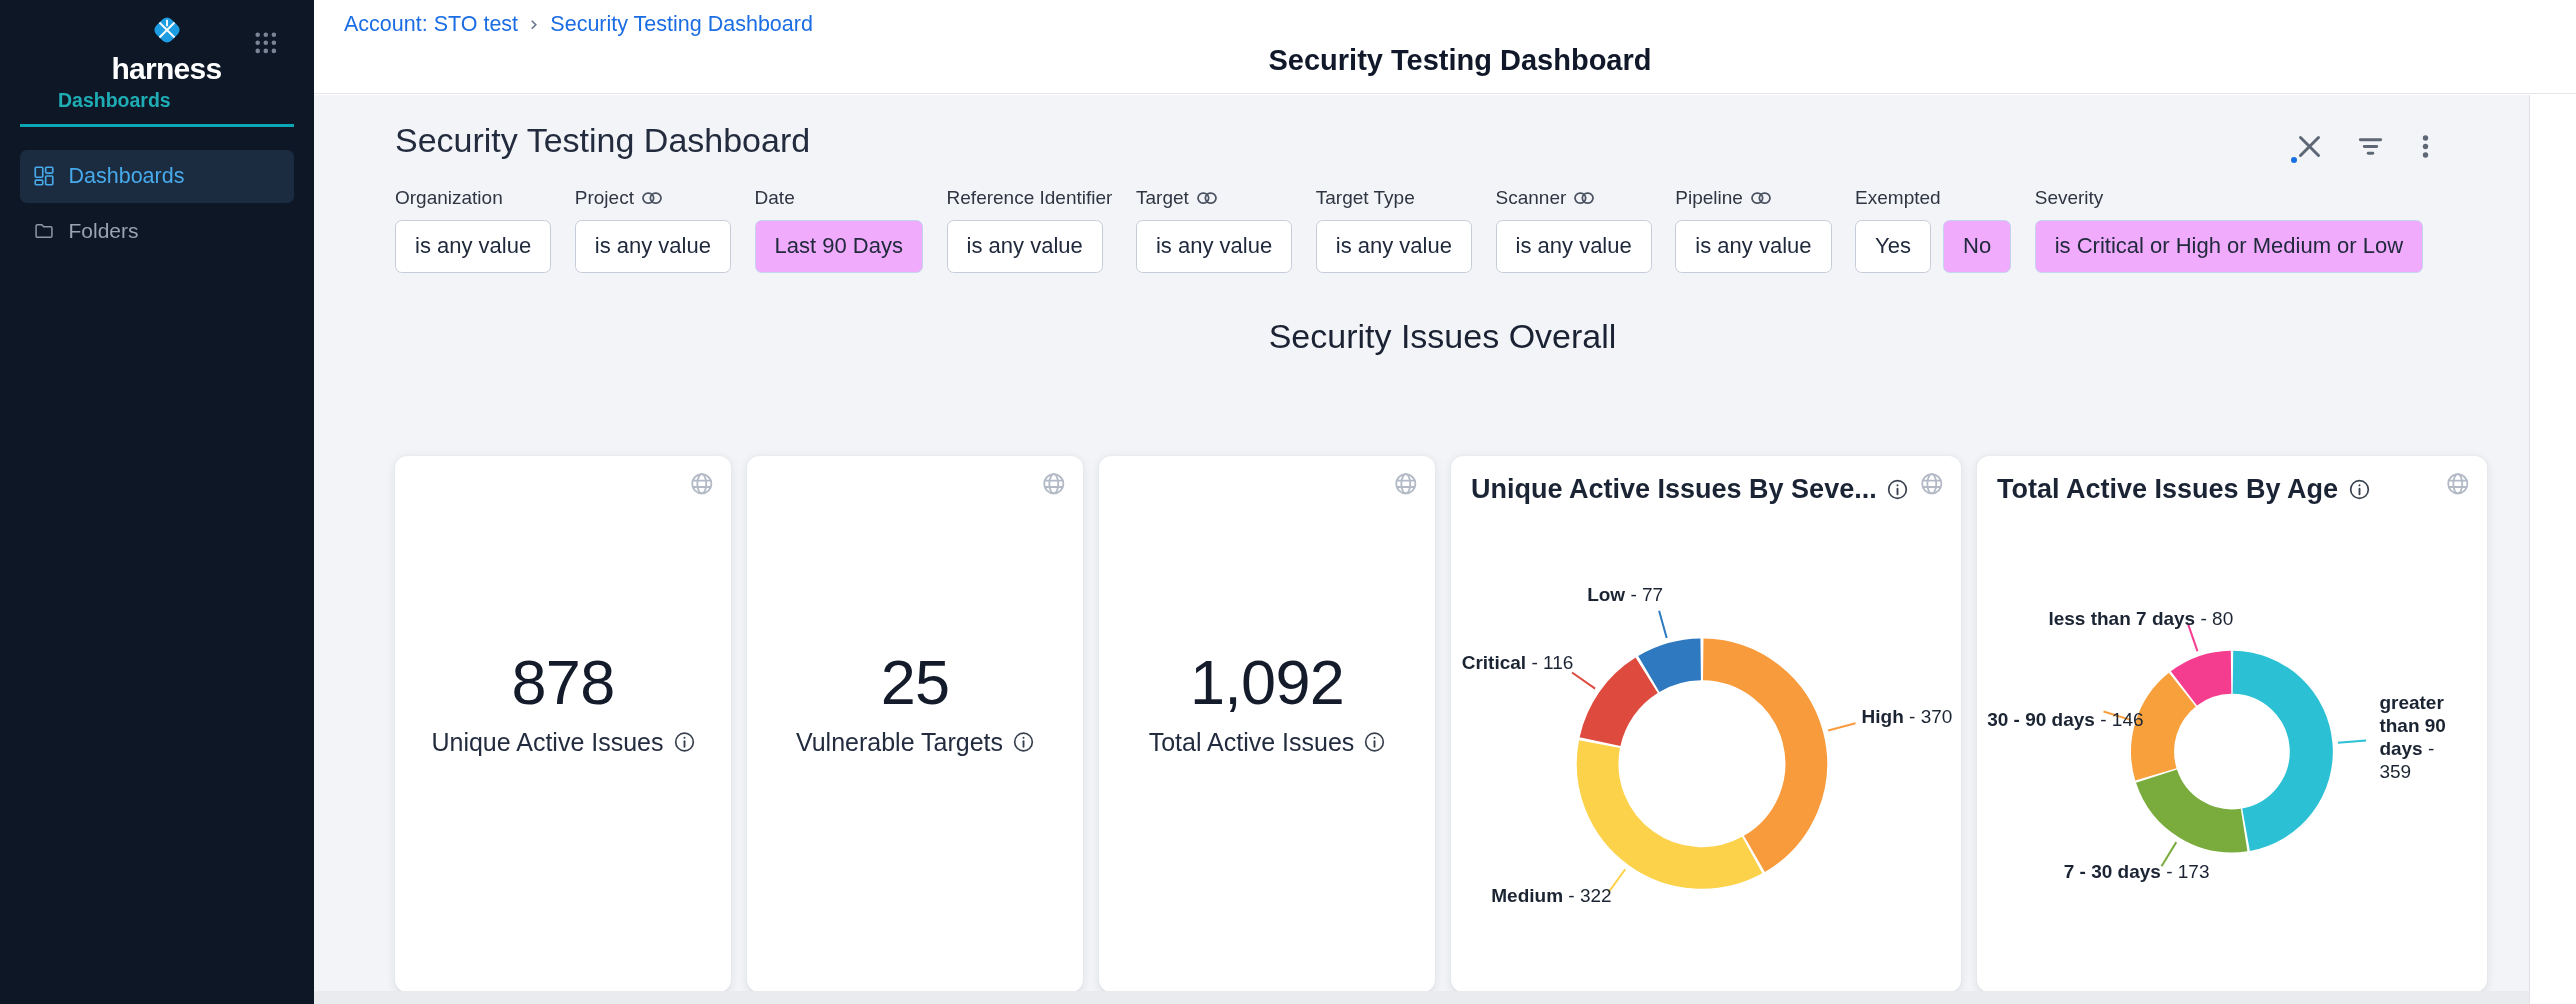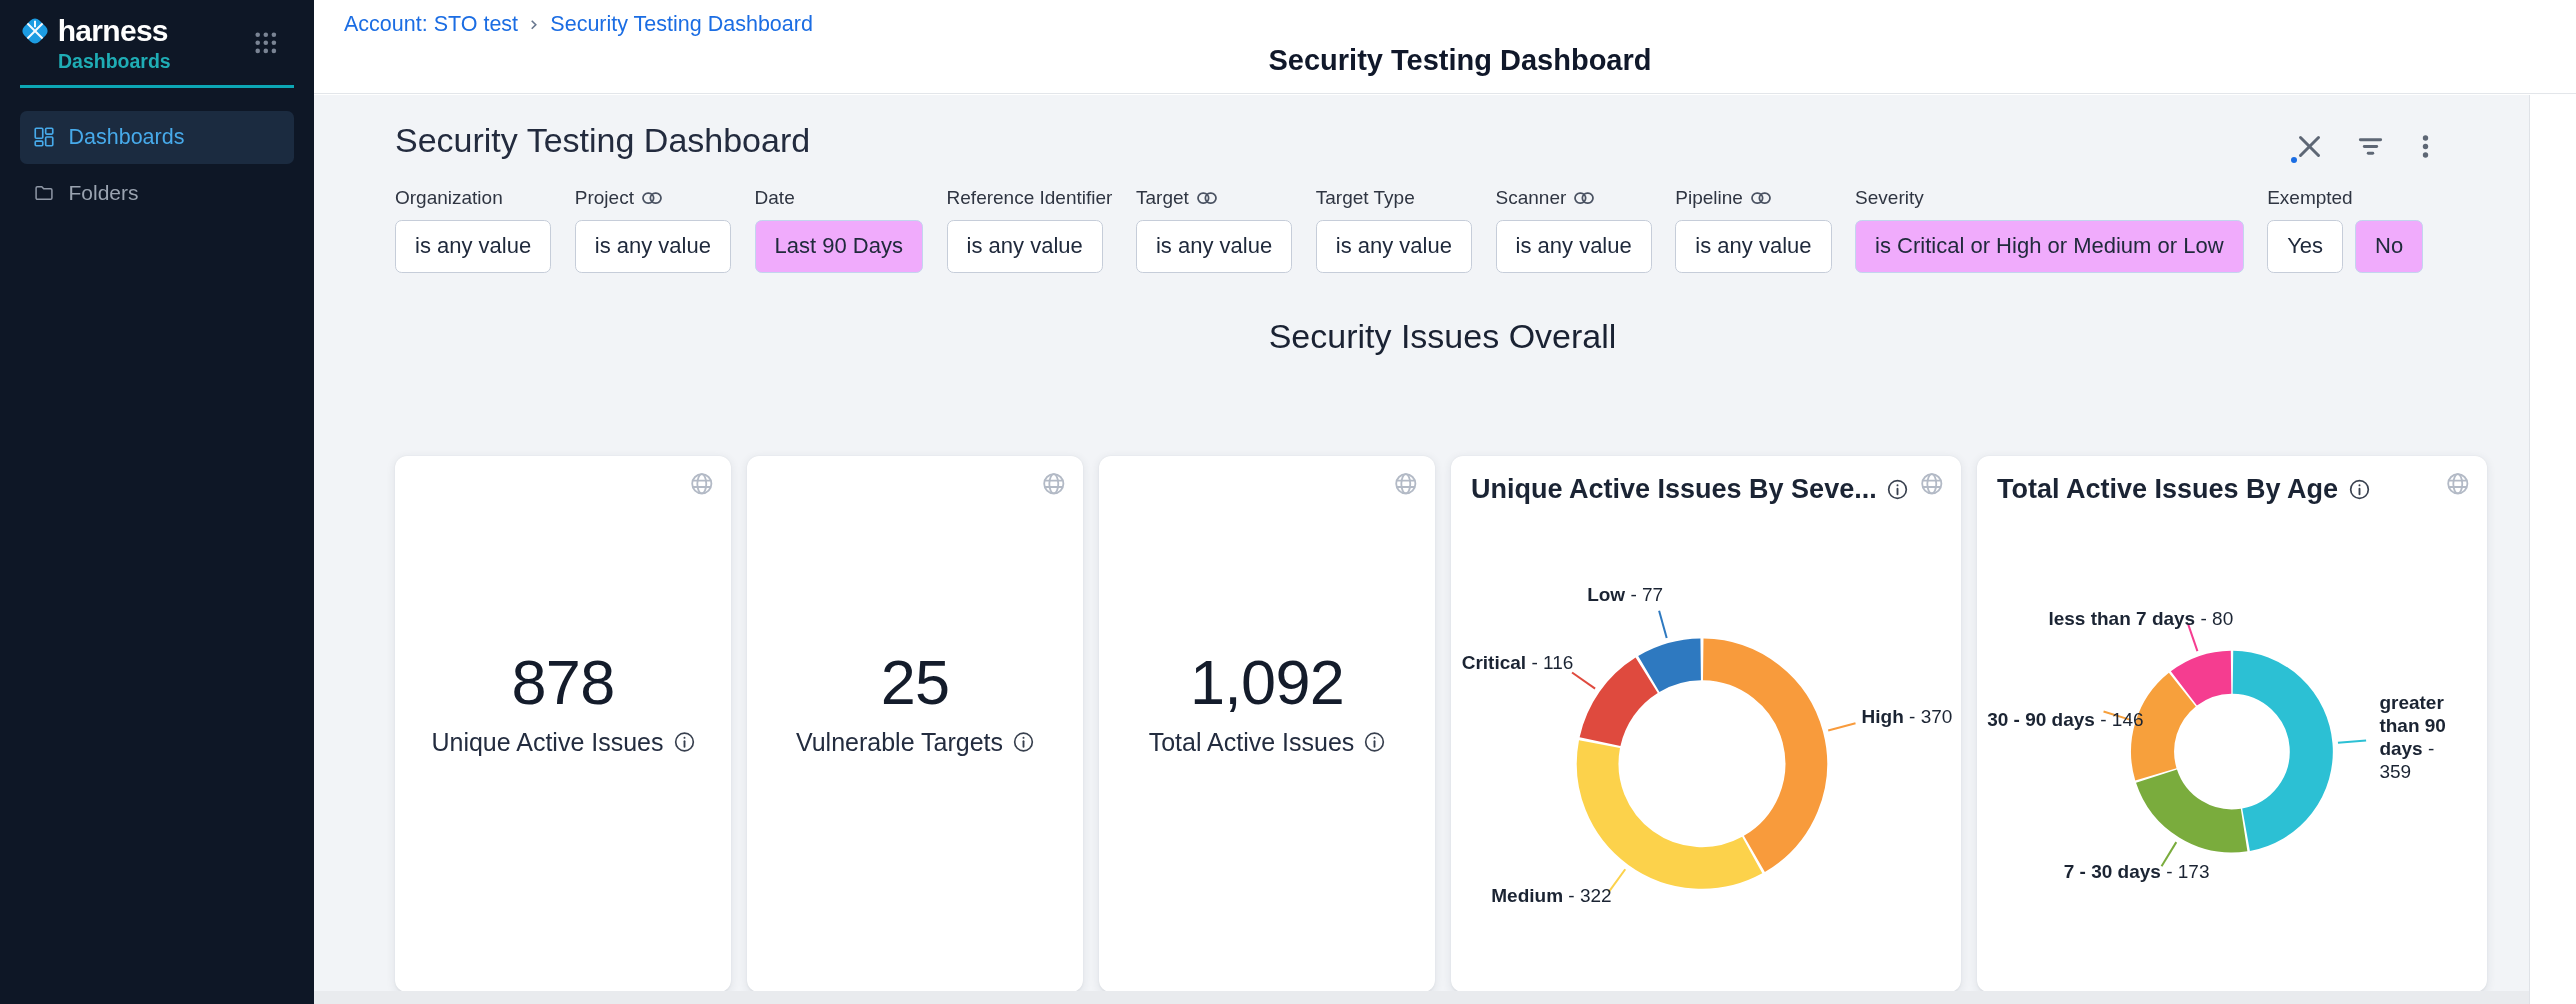--- a/index.html
+++ b/index.html
@@ -2,21 +2,21 @@
 <html style="font-size:10.8px"><head>
 <meta charset="utf-8">
 <style>
   * { margin:0; padding:0; box-sizing:border-box; }
   html,body { width:2576px; height:1005px; overflow:hidden; background:#fff;
               font-family:"Liberation Sans", sans-serif; }
 
   
   .sidebar { position:absolute; left:0; top:0; width:314px; height:1005px;
              background:#0E1726; }
-  .brand-row { display:flex; align-items:center; gap:6.7px; padding:13.5px 0 0 19px; }
+  .brand-row { display:flex; align-items:center; gap:6.7px; padding:13.5px 0 0 19px;flex-direction:column; }
   .brand-logo { width:32px; height:32px; flex:0 0 auto; }
   .brand-word { color:#FFFFFF; font-size:30px; font-weight:700; letter-spacing:-0.7px; }
   .brand-product { margin:2.7px 0 0 58px; color:#1FADB5; font-size:19.5px; font-weight:600; }
   .apps-grid { position:absolute; top:30px; right:35px; width:25.6px; height:25.6px; }
   .apps-grid circle { fill:#7A8494; }
   .teal-line { margin:12px 20px 0 19.5px; height:2.7px; background:#0CA7B5; }
   .nav { margin-top:23px; }
   .nav-item { display:flex; align-items:center; margin:0 20px 0 19.5px; padding-left:14px;
               height:53px; border-radius:6.7px; cursor:pointer; }
   .nav-item.active { background:#1B2B40; }
@@ -246,33 +246,33 @@
               <rect x="1.5" y="1.5" width="16" height="15" rx="7.5"></rect>
               <rect x="12.5" y="1.5" width="16" height="15" rx="7.5"></rect>
             </svg>
           </div>
           <div class="chips">
             <div class="chip">is any value</div>
           </div>
         </div>
         <div class="filter-group">
           <div class="flabel">
-            <span>Severity</span>
-          </div>
-          <div class="chips">
-            <div class="chip hl">is Critical or High or Medium or Low</div>
-          </div>
-        </div>
-        <div class="filter-group">
-          <div class="flabel">
             <span>Exempted</span>
           </div>
           <div class="chips">
             <div class="chip">Yes</div>
             <div class="chip hl">No</div>
+          </div>
+        </div>
+        <div class="filter-group">
+          <div class="flabel">
+            <span>Severity</span>
+          </div>
+          <div class="chips">
+            <div class="chip hl">is Critical or High or Medium or Low</div>
           </div>
         </div>
       </div>
 
     <div class="board">
       <div class="section-title">Security Issues Overall</div>
 
       <div class="cards">
 
         <div class="card metric">

